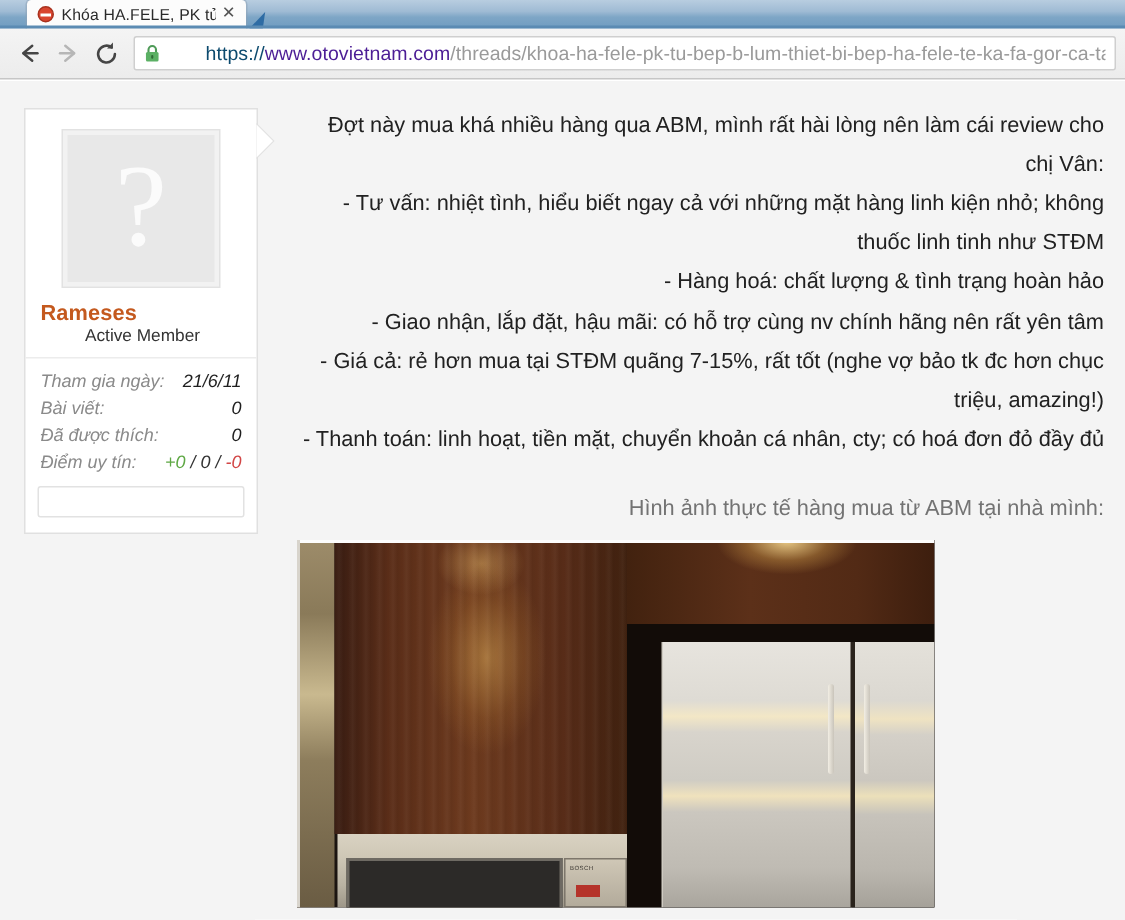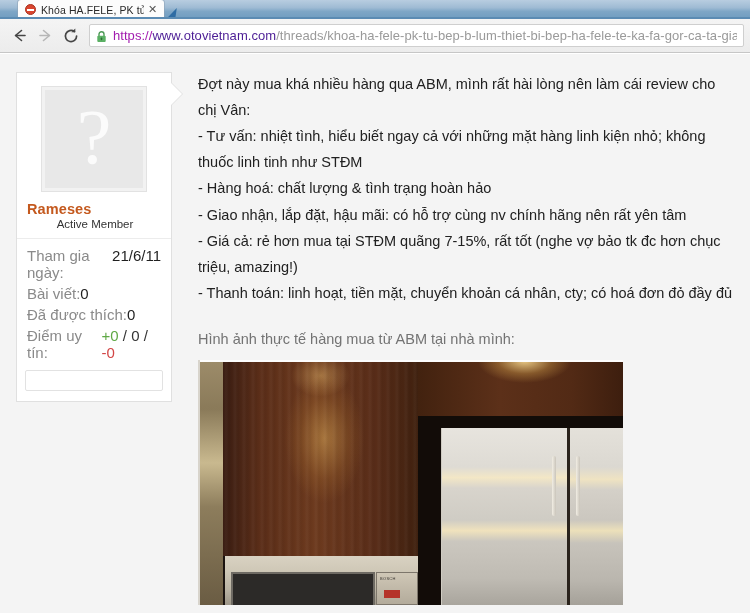--- a/index.html
+++ b/index.html
@@ -162,21 +162,21 @@
     margin-right: 6px;
     position: relative;
   }
   .url-text {
     font-size: 13px;
     white-space: nowrap;
     overflow: hidden;
     color: #9a9a9a;
     letter-spacing: 0.05px;
   }
-  .url-scheme { color: #a21caf; }
+  .url-scheme { color: #0c4a6e; margin-left: 24px; }
   .url-host { color: #4c1d95; }
   .url-path { color: #9a9a9a; }
 
   
   .viewport {
     position: absolute;
     top: 54px;
     left: 0;
     width: 750px;
     height: 559px;
@@ -260,22 +260,24 @@
     margin: 0 0 8px 2px;
     text-align: center;
   }
   .userbox-sep {
     border-top: 1px solid #ececec;
     margin: 0 -8px 7px -8px;
   }
 
   .stat-row {
     display: flex;
-    font-size: 15px;
+    justify-content: space-between;
+    font-size: 12px;
     padding: 1px 2px 3px 2px;
+    font-style: italic;
   }
   .stat-label { color: #8a8a8a; }
   .stat-value { color: #1f1f1f; }
   .rep-pos { color: #5fa845; }
   .rep-neu { color: #333333; }
   .rep-neg { color: #d24646; }
   .rep-sep { color: #333333; }
 
   .userbox-input {
     margin-top: 6px;
@@ -284,20 +286,21 @@
     background: #ffffff;
     border-radius: 2px;
   }
 
   
   .msgbody {
     flex: 1 1 auto;
     padding-right: 14px;
     padding-left: 8px;
     box-sizing: border-box;
+    text-align: right;
   }
   .msg-p {
     font-size: 14.5px;
     color: #212121;
     line-height: 25.5px;
     margin: 0 0 1px 0;
   }
   .msg-caption {
     font-size: 14.5px;
     color: #737373;

